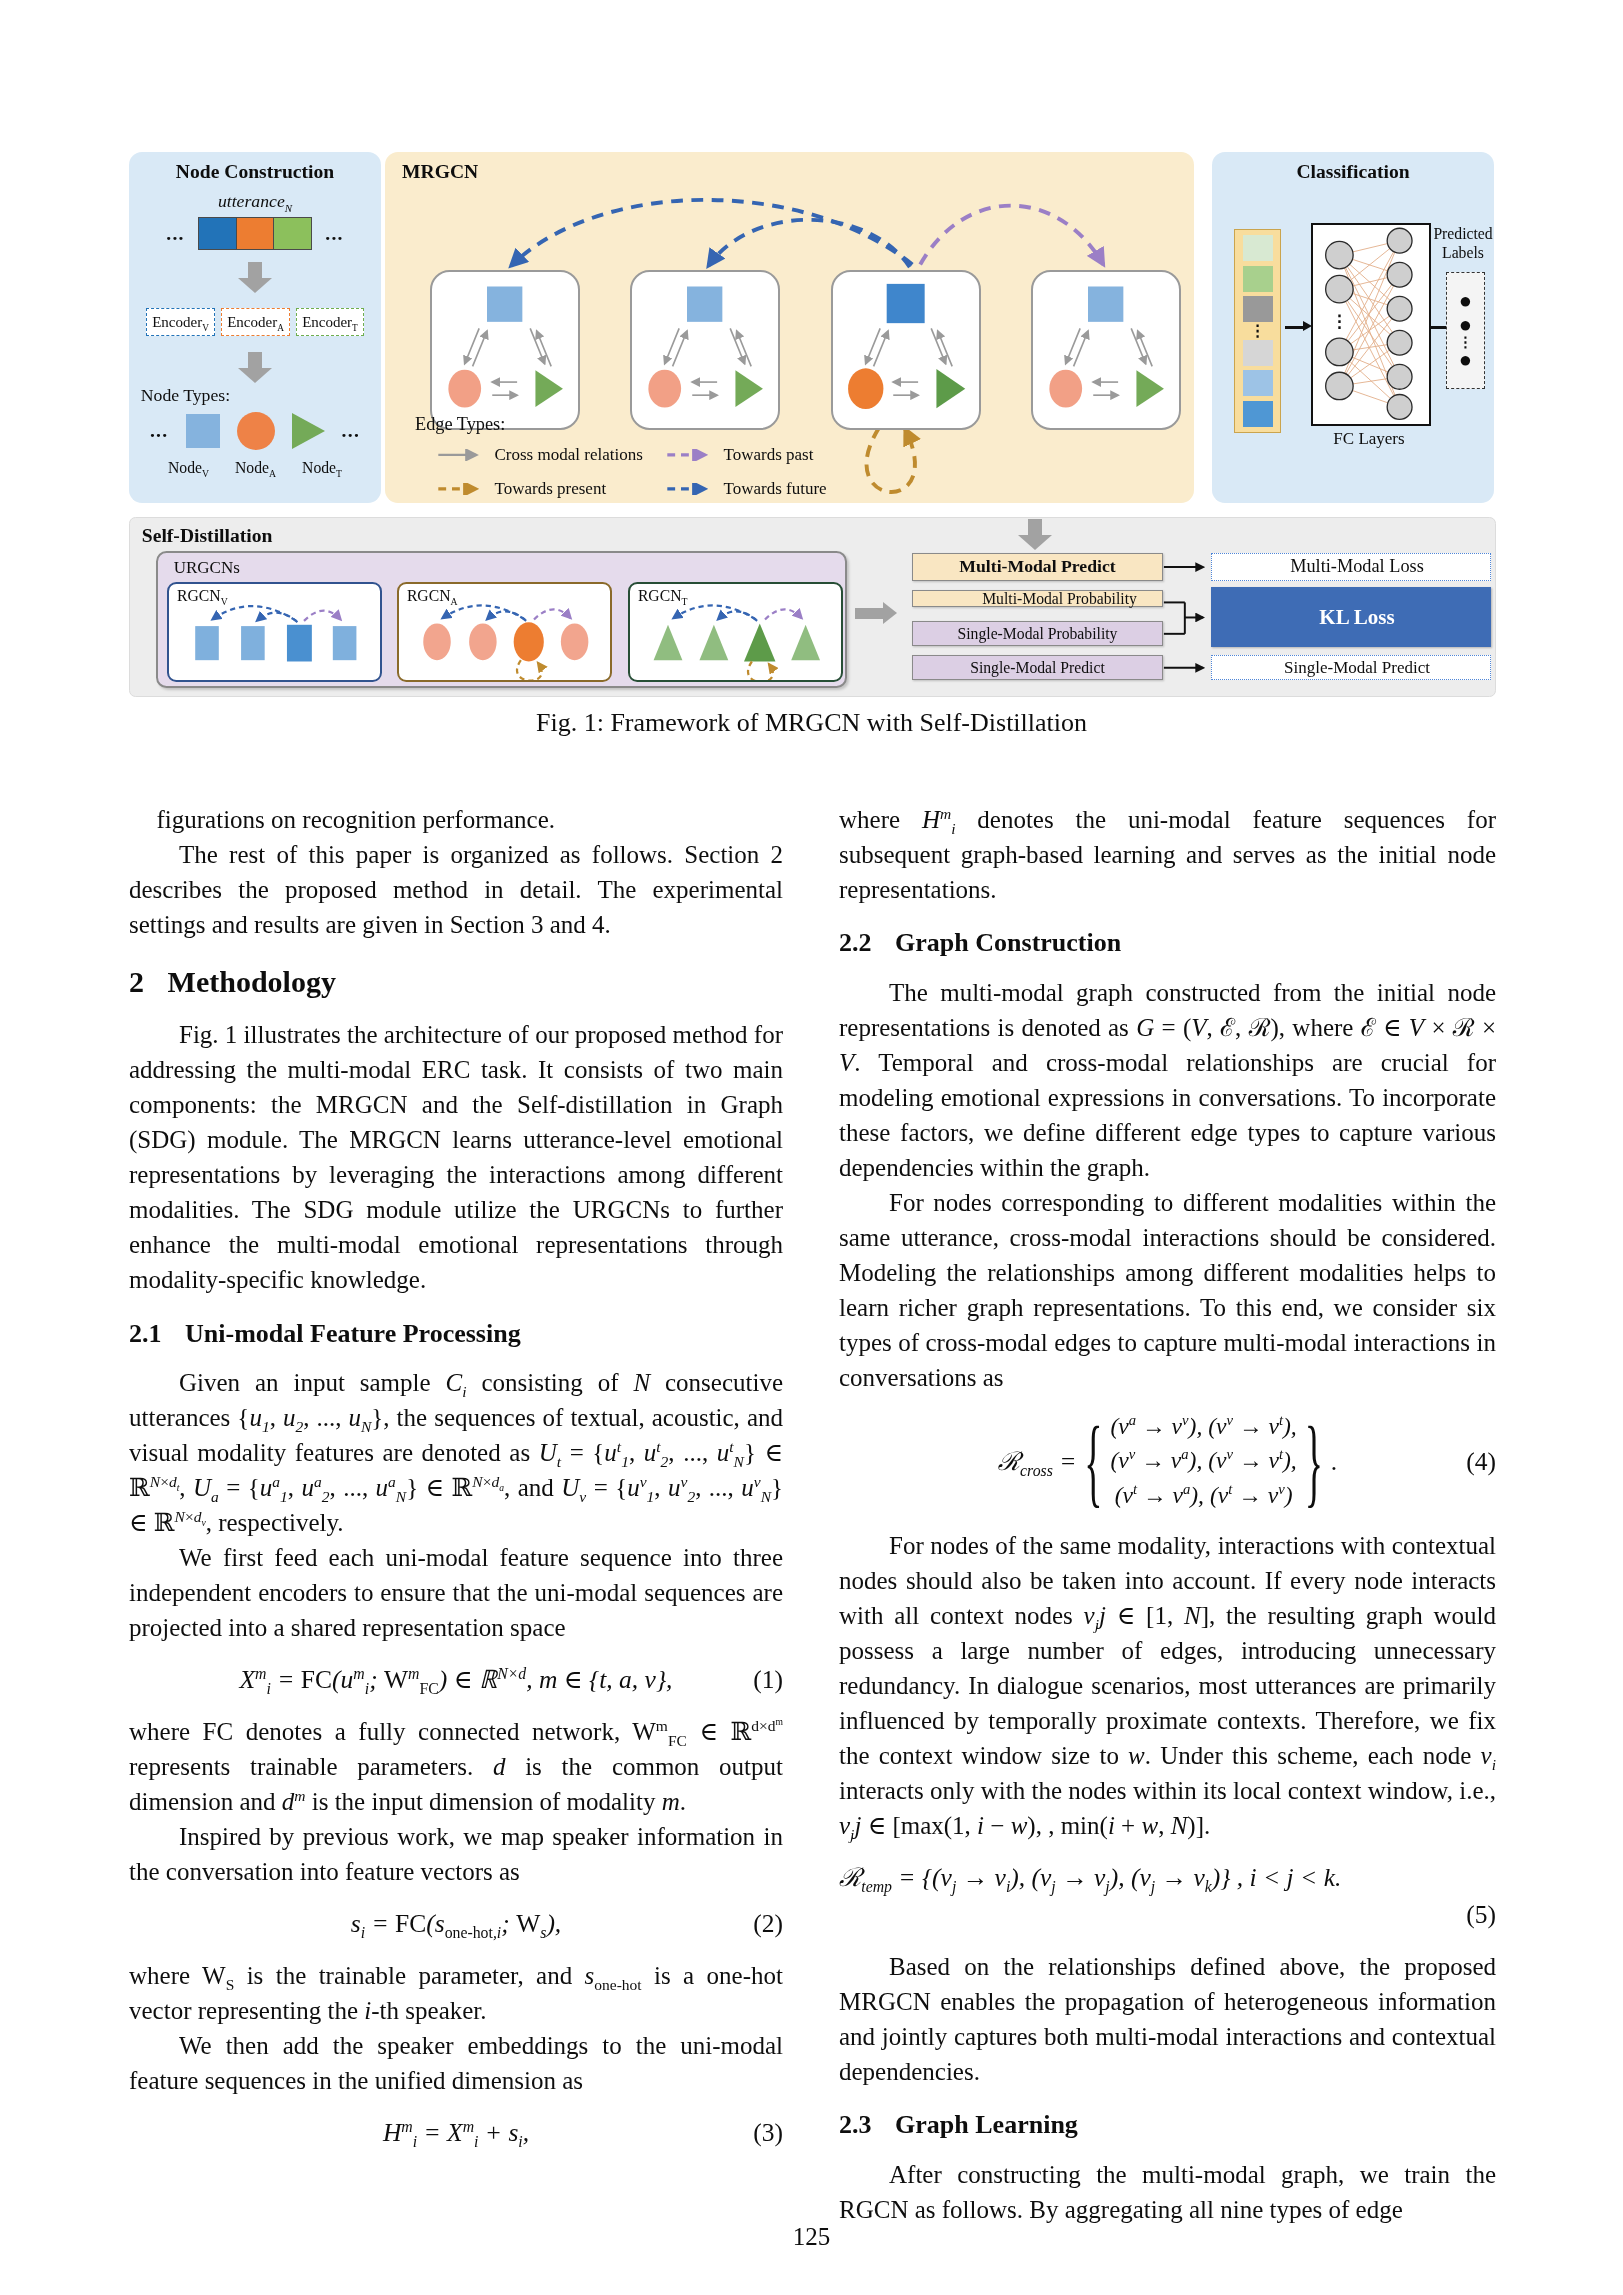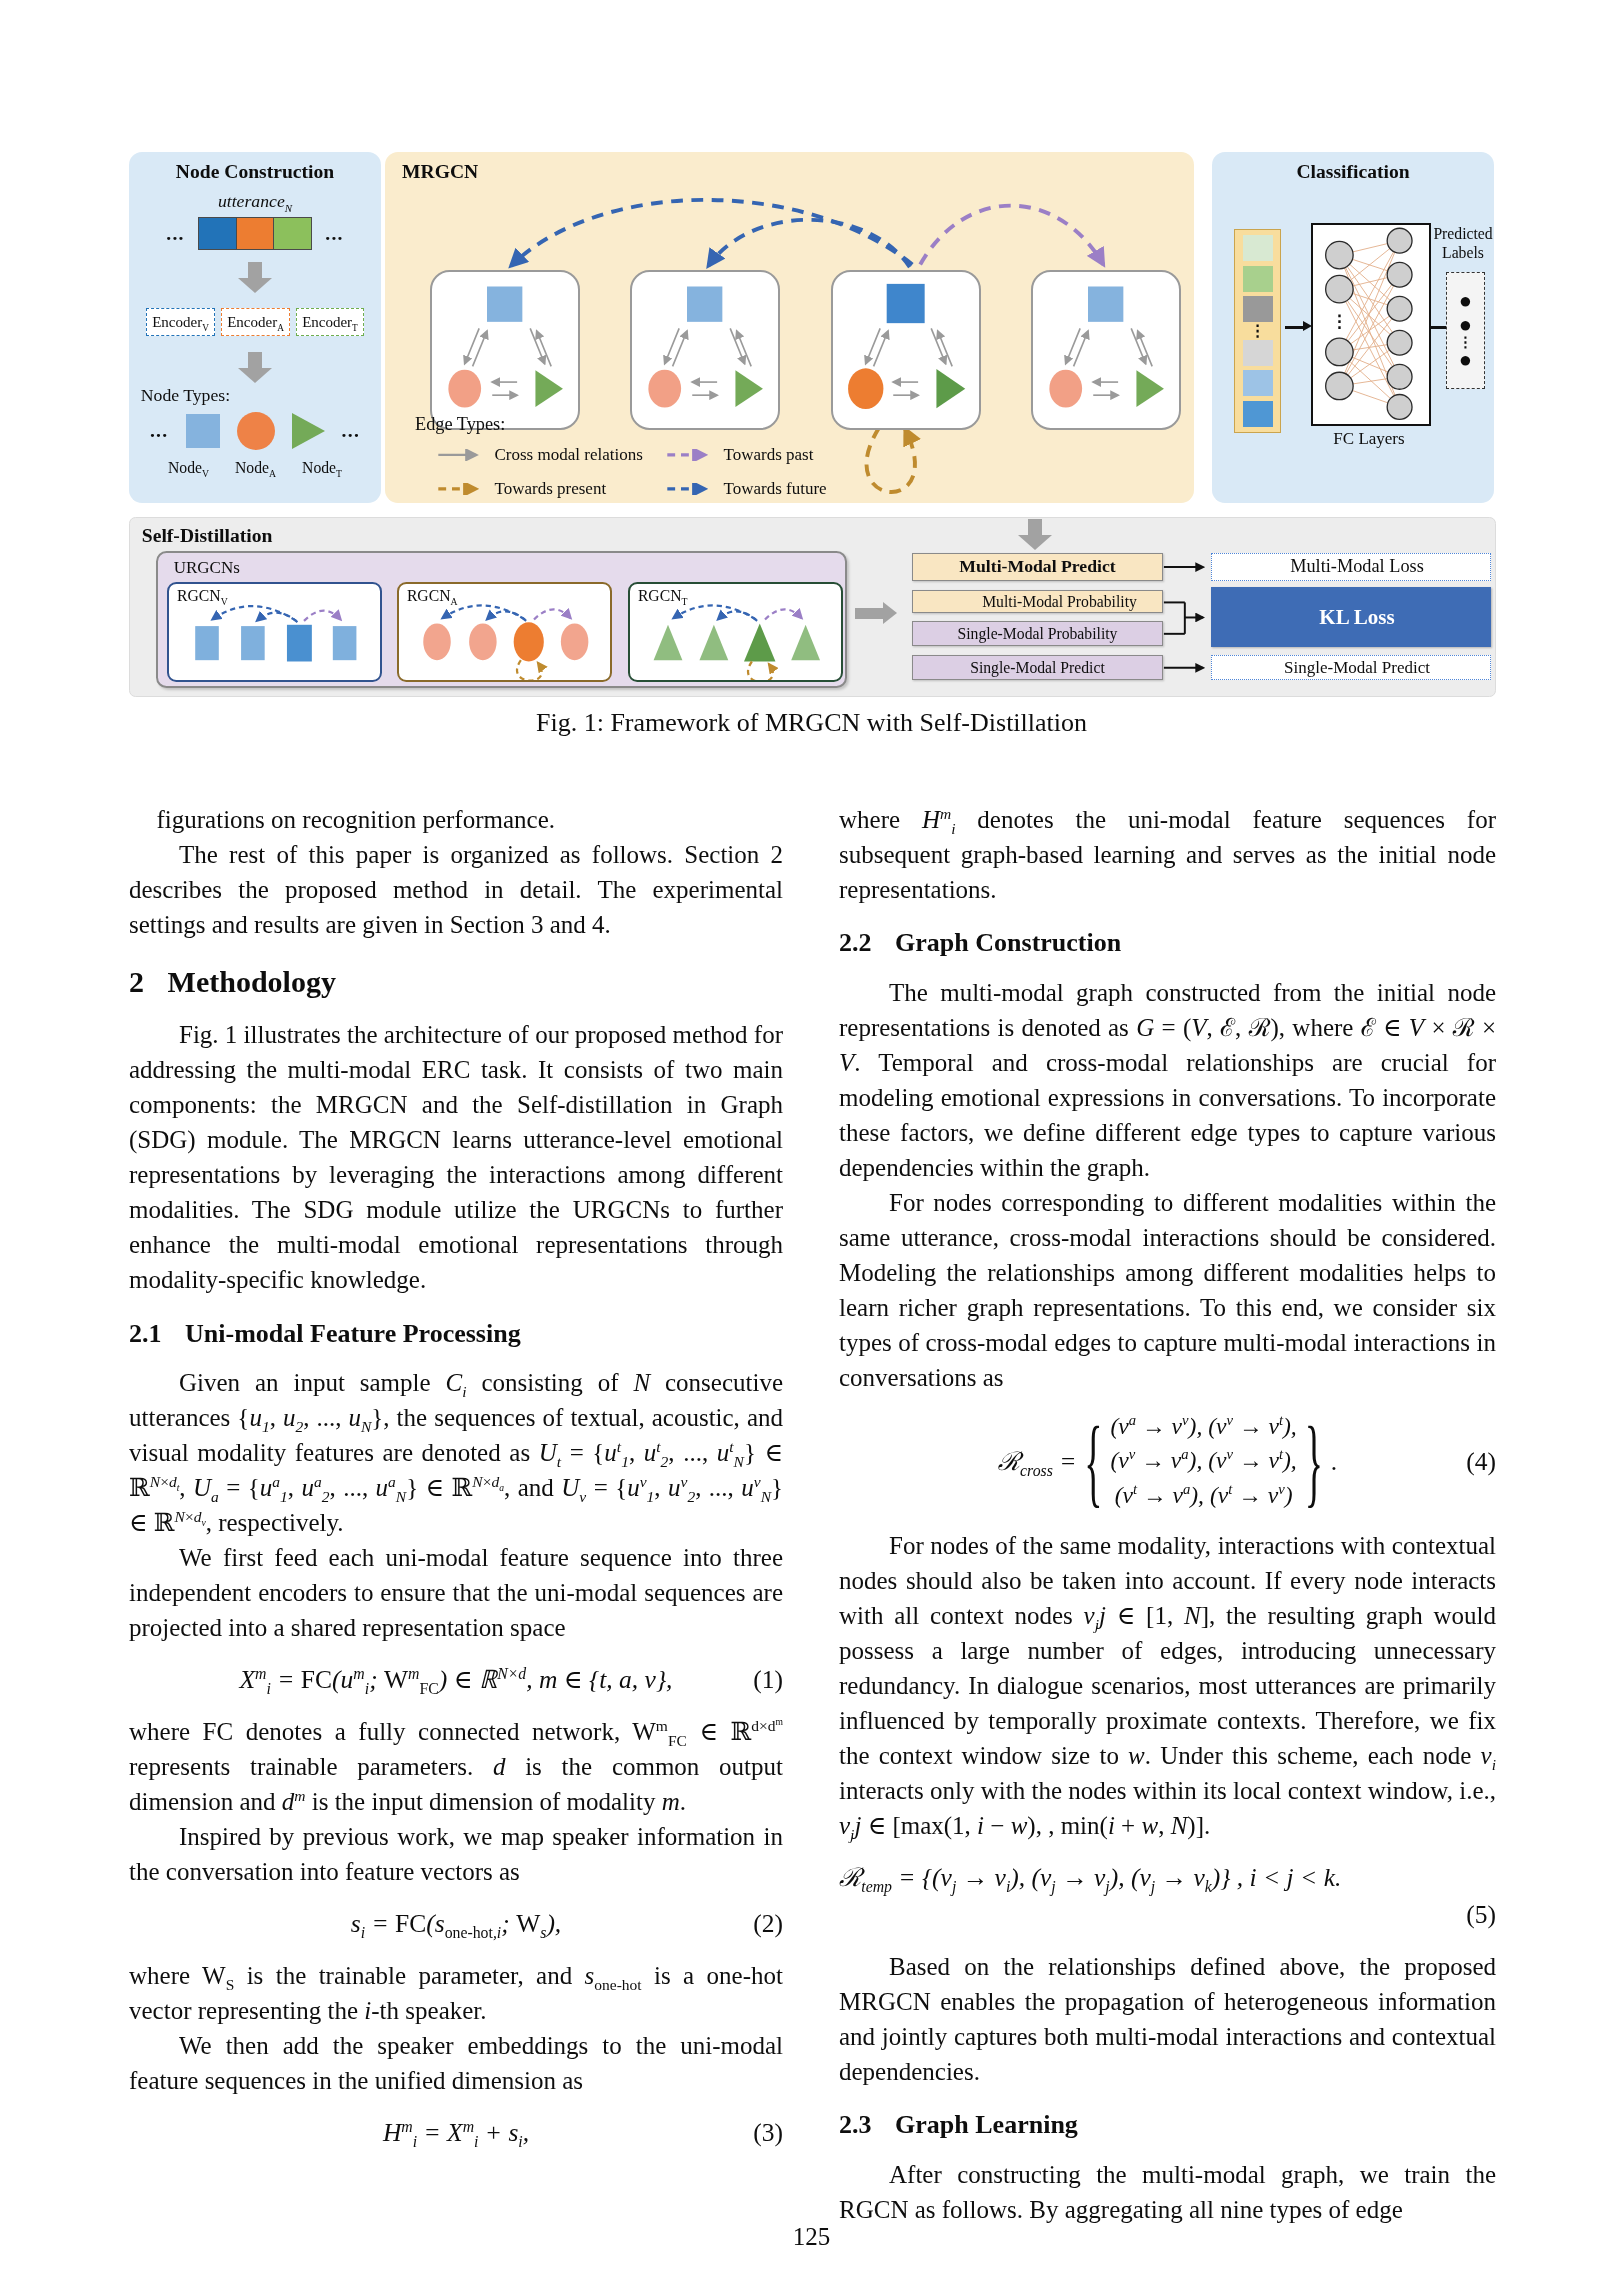--- a/index.html
+++ b/index.html
@@ -377,21 +377,21 @@
           <path d="M 186 118 C 158 158, 240 160, 212 122" fill="none" stroke="var(--edge-brown)" stroke-width="3.4" stroke-dasharray="8 6" marker-end="url(#mBrown)"></path>
         </svg>
         <div class="rgcn-label">RGCN<sub>T</sub></div>
       </div>
     </div>
 
     <div class="ga-r" style="left:725px; top:90px;"></div>
     <div class="ga-d" style="left:898px; top:1.3px;"></div>
 
     <div class="flowbox tan" style="top:35px; height:27.5px; font-weight:bold; font-size:17.7px;">Multi-Modal Predict</div>
-    <div class="flowbox tan" style="top:72px; height:23px;padding-left:44px;">Multi-Modal Probability</div>
+    <div class="flowbox tan" style="top:72px; height:17px;padding-left:44px;">Multi-Modal Probability</div>
     <div class="flowbox lav" style="top:103px; height:25px;">Single-Modal Probability</div>
     <div class="flowbox lav" style="top:137px; height:25px;">Single-Modal Predict</div>
 
     <div class="lossbox dotted" style="top:35px; height:27.5px; font-size:18.3px;">Multi-Modal Loss</div>
     <div class="lossbox kl" style="top:69px; height:60px;">KL Loss</div>
     <div class="lossbox dotted" style="top:137px; height:25px;">Single-Modal Predict</div>
 
     <svg class="abs" style="left:0; top:0;" width="1365" height="178" viewBox="0 0 2086 272">
       <g stroke="#111" stroke-width="3" fill="none">
         <path d="M 1580 75 L 1640 75" marker-end="url(#mBlack)"></path>

